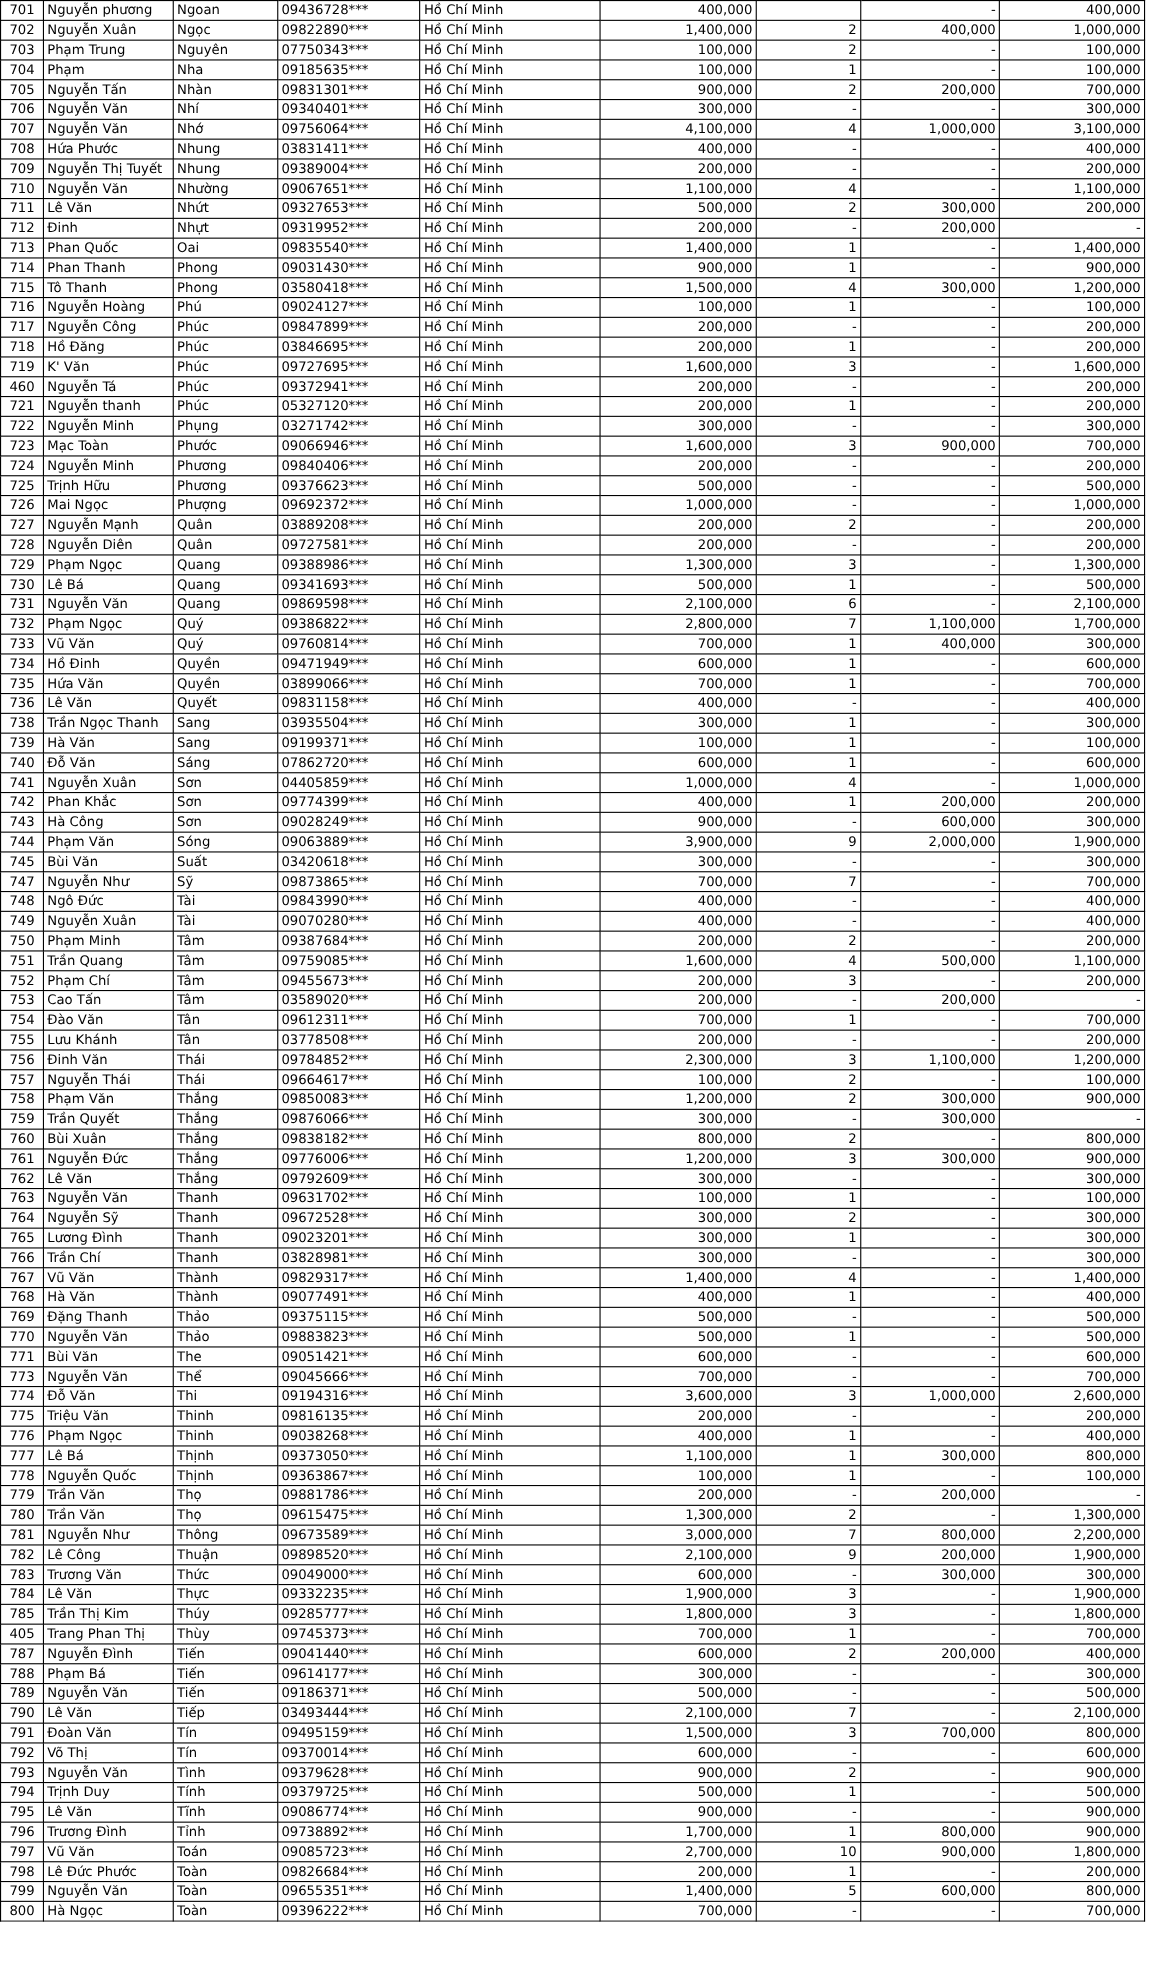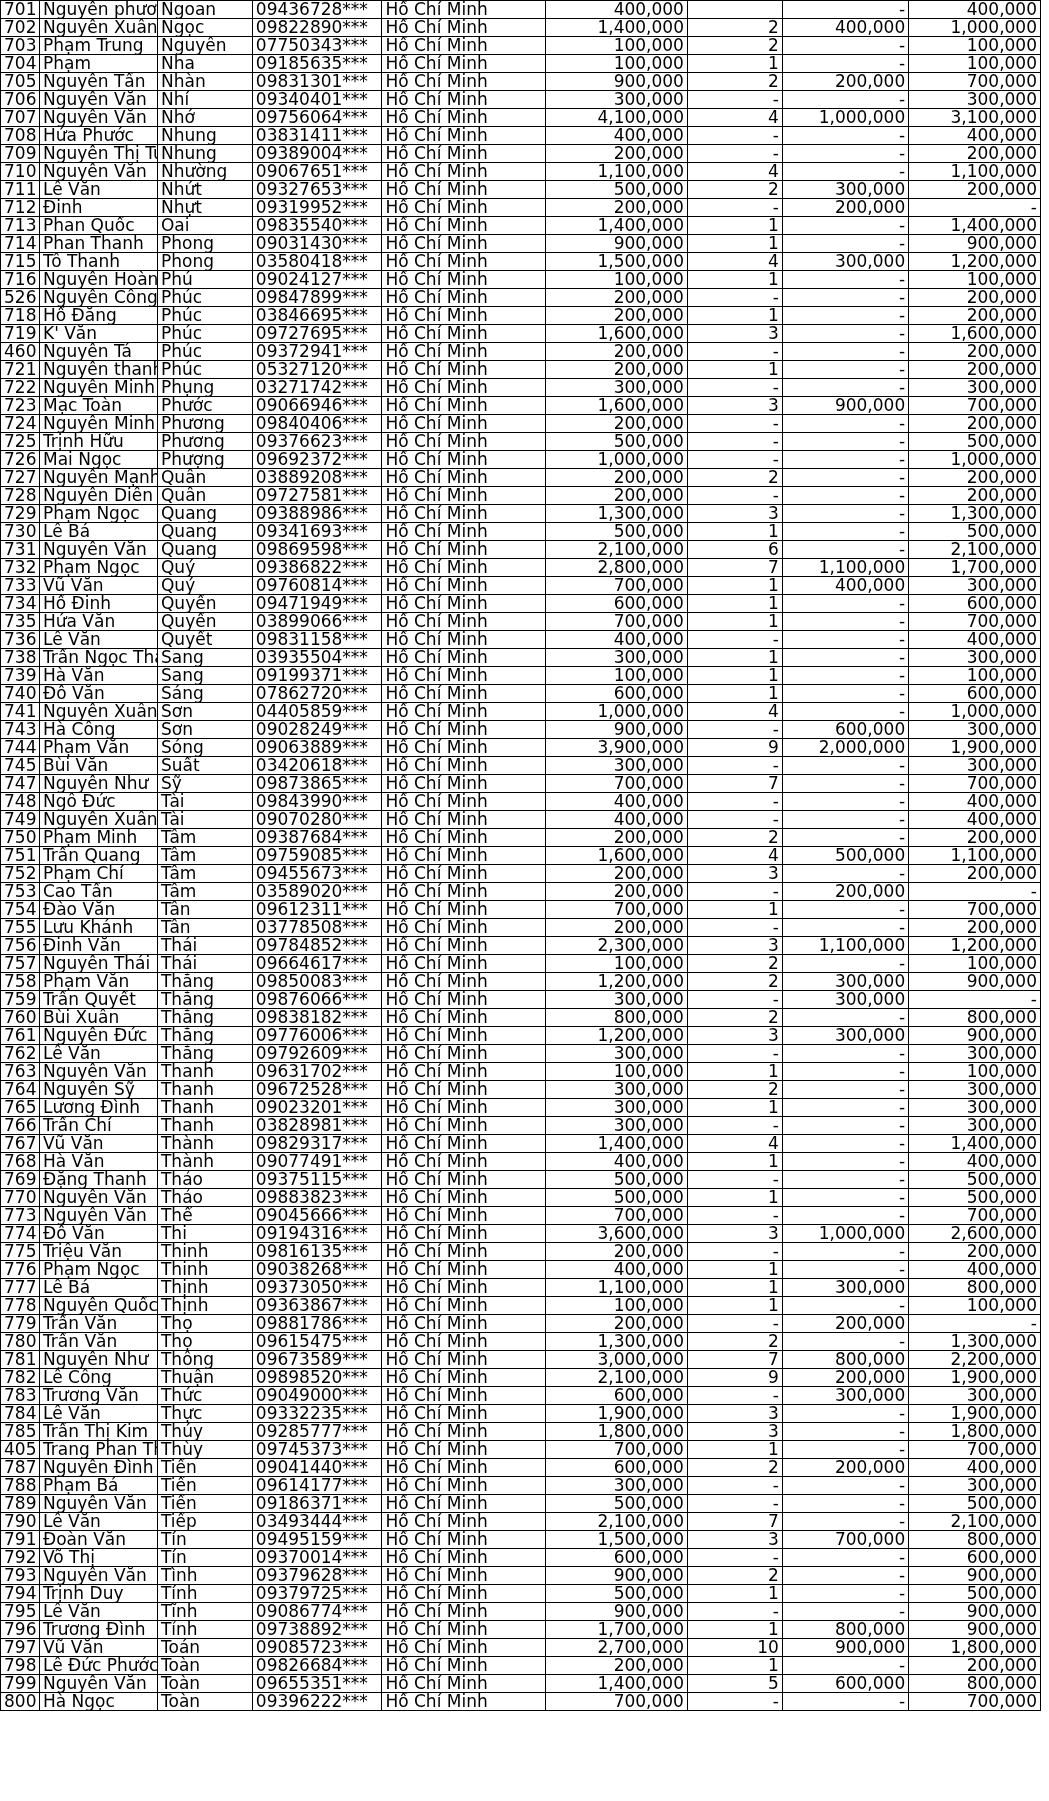--- a/index.html
+++ b/index.html
@@ -13,21 +13,21 @@
   }
   #sheet {
     width: 1049px;
     position: relative;
   }
   table.grid {
     border-collapse: collapse;
     table-layout: fixed;
     width: 1041px;
     margin: 0;
-    font-size: 17px;
+    font-size: 12px;
     color: #000000;
   }
   table.grid col.c-idx    { width: 37px; }
   table.grid col.c-first  { width: 112px; }
   table.grid col.c-last   { width: 90px; }
   table.grid col.c-phone  { width: 123px; }
   table.grid col.c-prov   { width: 155px; }
   table.grid col.c-amount { width: 135px; }
   table.grid col.c-count  { width: 90px; }
   table.grid col.c-paid   { width: 120px; }
@@ -233,21 +233,21 @@
           <td class="lft">Nguyễn Hoàng</td>
           <td class="lft">Phú</td>
           <td class="lft">09024127***</td>
           <td class="lft">Hồ Chí Minh</td>
           <td class="num">100,000</td>
           <td class="num">1</td>
           <td class="num">-</td>
           <td class="num">100,000</td>
         </tr>
         <tr>
-          <td class="ctr">526</td>
+          <td class="ctr">717</td>
           <td class="lft">Nguyễn Công</td>
           <td class="lft">Phúc</td>
           <td class="lft">09847899***</td>
           <td class="lft">Hồ Chí Minh</td>
           <td class="num">200,000</td>
           <td class="num">-</td>
           <td class="num">-</td>
           <td class="num">200,000</td>
         </tr>
         <tr>
@@ -497,20 +497,31 @@
           <td class="lft">Nguyễn Xuân</td>
           <td class="lft">Sơn</td>
           <td class="lft">04405859***</td>
           <td class="lft">Hồ Chí Minh</td>
           <td class="num">1,000,000</td>
           <td class="num">4</td>
           <td class="num">-</td>
           <td class="num">1,000,000</td>
         </tr>
         <tr>
+          <td class="ctr">742</td>
+          <td class="lft">Phan Khắc</td>
+          <td class="lft">Sơn</td>
+          <td class="lft">09774399***</td>
+          <td class="lft">Hồ Chí Minh</td>
+          <td class="num">400,000</td>
+          <td class="num">1</td>
+          <td class="num">200,000</td>
+          <td class="num">200,000</td>
+        </tr>
+        <tr>
           <td class="ctr">743</td>
           <td class="lft">Hà Công</td>
           <td class="lft">Sơn</td>
           <td class="lft">09028249***</td>
           <td class="lft">Hồ Chí Minh</td>
           <td class="num">900,000</td>
           <td class="num">-</td>
           <td class="num">600,000</td>
           <td class="num">300,000</td>
         </tr>
@@ -792,20 +803,31 @@
         <tr>
           <td class="ctr">770</td>
           <td class="lft">Nguyễn Văn</td>
           <td class="lft">Thảo</td>
           <td class="lft">09883823***</td>
           <td class="lft">Hồ Chí Minh</td>
           <td class="num">500,000</td>
           <td class="num">1</td>
           <td class="num">-</td>
           <td class="num">500,000</td>
+        </tr>
+        <tr>
+          <td class="ctr">771</td>
+          <td class="lft">Bùi Văn</td>
+          <td class="lft">The</td>
+          <td class="lft">09051421***</td>
+          <td class="lft">Hồ Chí Minh</td>
+          <td class="num">600,000</td>
+          <td class="num">-</td>
+          <td class="num">-</td>
+          <td class="num">600,000</td>
         </tr>
         <tr>
           <td class="ctr">773</td>
           <td class="lft">Nguyễn Văn</td>
           <td class="lft">Thể</td>
           <td class="lft">09045666***</td>
           <td class="lft">Hồ Chí Minh</td>
           <td class="num">700,000</td>
           <td class="num">-</td>
           <td class="num">-</td>

